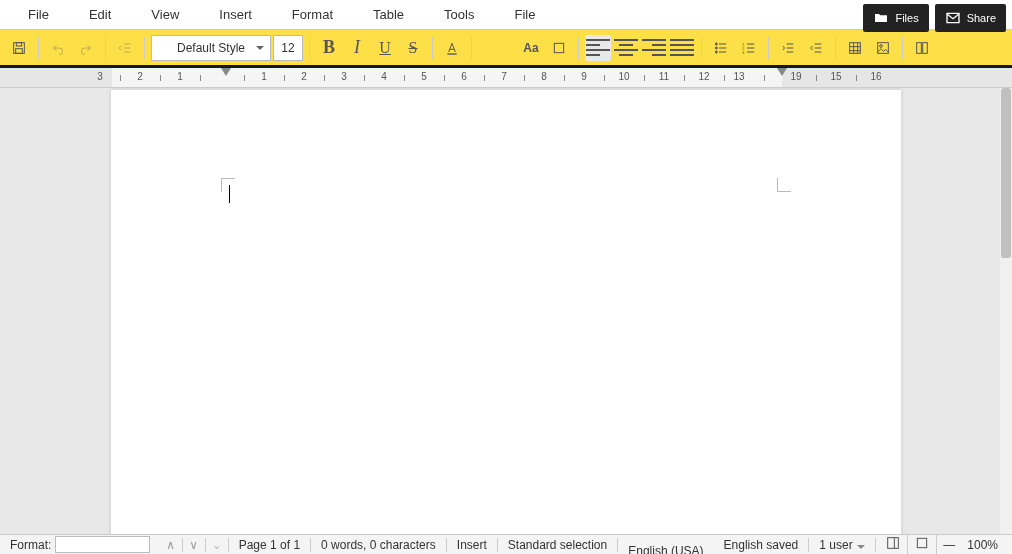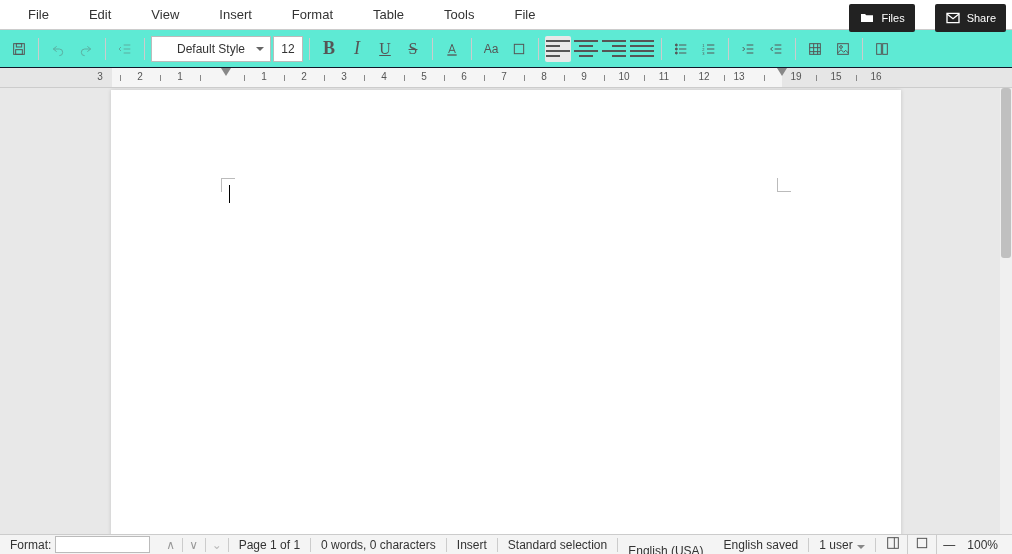--- a/index.html
+++ b/index.html
@@ -1,26 +1,26 @@
 <!DOCTYPE html>
 <html><head>
 <meta charset="utf-8">
 <style>
   * { box-sizing: border-box; margin: 0; padding: 0; }
   body { font-family: Arial, Helvetica, sans-serif; font-size: 12px; color: #333; background: #f0f0f0; width: 1012px; height: 554px; overflow: hidden; position: relative; }
   
   
   .menubar { background: #fff; height: 30px; display: flex; align-items: center; padding: 12px 8px; border-bottom: 1px solid #ccc; }
   .menubar .menu-item { padding: 6px 20px; cursor: pointer; font-size: 13px; color: #333; }
-  .top-right { position: absolute; top: 4px; right: 6px; display: flex; gap: 20px; z-index: 10;}
+  .top-right { position: absolute; top: 4px; right: 6px; display: flex; gap: 6px; z-index: 10;}
   .dark-btn { background: #222; color: #fff; border-radius: 2px; display: flex; align-items: center; gap: 6px; padding: 6px 10px; font-size: 11px; cursor: pointer; }
   .dark-btn svg { width: 16px; height: 16px; fill: #fff; }
 
   
-  .toolbar { background: #5eead4; height: 38px; display: flex; align-items: center; padding: 0 6px; gap: 2px; border-bottom: 1px solid #0f172a; }
+  .toolbar { background: #fde047; height: 38px; display: flex; align-items: center; padding: 0 6px; gap: 2px; border-bottom: 3px solid #0f172a; }
   .tb-btn { width: 26px; height: 26px; display: flex; align-items: center; justify-content: center; cursor: pointer; border-radius: 2px; color: #555;}
   .tb-btn.dis { opacity: .4; cursor: default; }
   .tb-sep { width: 1px; height: 22px; background: #ccc; margin: 0 4px; }
   .dd { display: flex; align-items: center; border: 1px solid #bbb; background: #fff; height: 26px; padding: 0 6px; cursor: pointer; font-size: 12px; color: #333;}
   .dd .caret { margin-left: 8px; border-top: 4px solid #666; border-left: 4px solid transparent; border-right: 4px solid transparent; width: 0; height: 0;}
   .dd.style { width: 120px; justify-content: center; position:relative;}
   .dd.font  { width: 150px; justify-content: center; position:relative;}
   .dd.style .caret, .dd.font .caret { position:absolute; right:6px;}
   .dd.sz { width: 30px; justify-content: center;}
   .bold { font-weight: bold; font-family: "Times New Roman",serif; font-size: 18px;}
@@ -126,21 +126,21 @@
   <div class="tb-btn uline">U</div>
   <div class="tb-btn strike">S</div>
   <div class="tb-sep"></div>
   <div class="tb-btn">
       <svg class="ico" viewBox="0 0 24 24">
         <path d="M7 18 12 5l5 13M9 14h6"></path>
         <rect x="5" y="20" width="14" height="2" fill="#555" stroke="none"></rect>
       </svg>
     </div>
   <div class="tb-sep"></div>
-  <div class="tb-btn" style="font-size:12px;font-weight:normal;">Aa</div>
+  <div class="tb-btn" style="font-size:12px;font-weight:bold;margin-left:40px;">Aa</div>
   <div class="tb-btn">
       <svg class="ico" viewBox="0 0 24 24">
         <rect x="5" y="5" width="14" height="14"></rect>
       </svg>
     </div>
   <div class="tb-sep"></div>
   <div class="tb-btn" style="background:#e8e8e8;">
       <div class="para-box">
         <span style="width:100%"></span>
         <span style="width:60%"></span>

